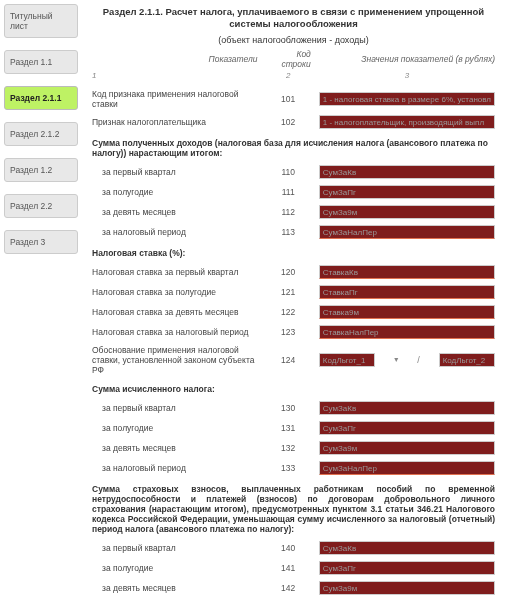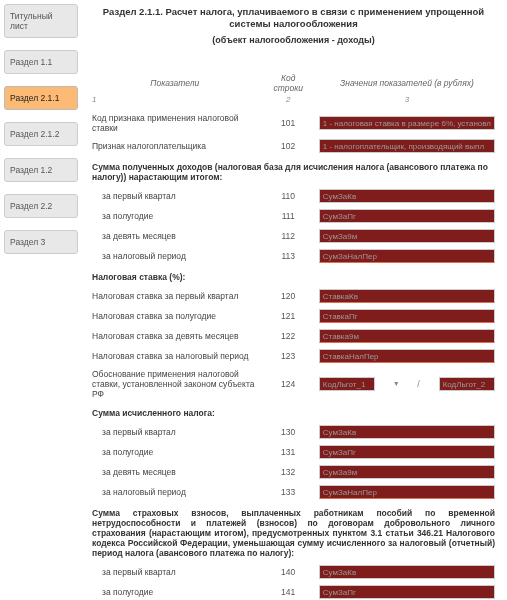--- a/index.html
+++ b/index.html
@@ -1,26 +1,26 @@
 <!DOCTYPE html>
 <html><head>
 <meta charset="utf-8">
 <style>
 *{box-sizing:border-box;margin:0;padding:0}
 body{font-family:Arial,sans-serif;font-size:9px;color:#333;background:#fff;width:507px}
 .container{display:flex}
 .sidebar{width:78px;flex-shrink:0;padding:4px 0 0 4px}
 .tab{background:#e8e8e8;border:1px solid #ccc;border-radius:3px;padding:6px 5px;margin-bottom:12px;font-size:8.5px;color:#555;cursor:pointer}
-.tab.active{background:#fdba74;border-color:#bbb;color:#222;font-weight:normal}
+.tab.active{background:#bef264;border-color:#bbb;color:#222;font-weight:bold}
 .main{flex:1;padding:6px 8px 6px 10px}
 .title{text-align:center;font-size:9.5px;font-weight:bold;margin-bottom:4px;line-height:1.3}
-.subtitle{text-align:center;font-size:9px;font-weight:bold;margin-bottom:26px}
+.subtitle{text-align:center;font-size:9px;font-weight:normal;margin-bottom:2px}
 table{width:100%;border-collapse:collapse}
-th{font-style:italic;font-weight:normal;color:#666;font-size:8.5px;padding:2px 4px;text-align:center}
-th.c1{text-align:center;width:48%}
+th{font-style:italic;font-weight:normal;color:#666;font-size:8.5px;padding:2px 4px;text-align:right}
+th.c1{text-align:right;width:48%}
 th.c2{width:14%}
 th.c3{width:38%}
 .hnum td{font-style:italic;color:#888;font-size:8px;text-align:center;padding:0 4px 6px}
 .hnum td:first-child{text-align:left}
 tr.row td{padding:3px 4px;vertical-align:middle;font-size:8.5px;color:#444}
 tr.row td:nth-child(2){text-align:center;color:#555}
 tr.section td{padding:6px 4px 4px;font-weight:bold;font-size:8.5px;color:#333}
 .indent{padding-left:14px!important}
 .field{border:1px solid #ccc;border-bottom:1px solid #e07050;background:#7f1d1d;padding:2px 3px;font-size:8px;color:#999;height:14px;overflow:hidden;white-space:nowrap}
 .field.plain{border-bottom:1px solid #ccc}

